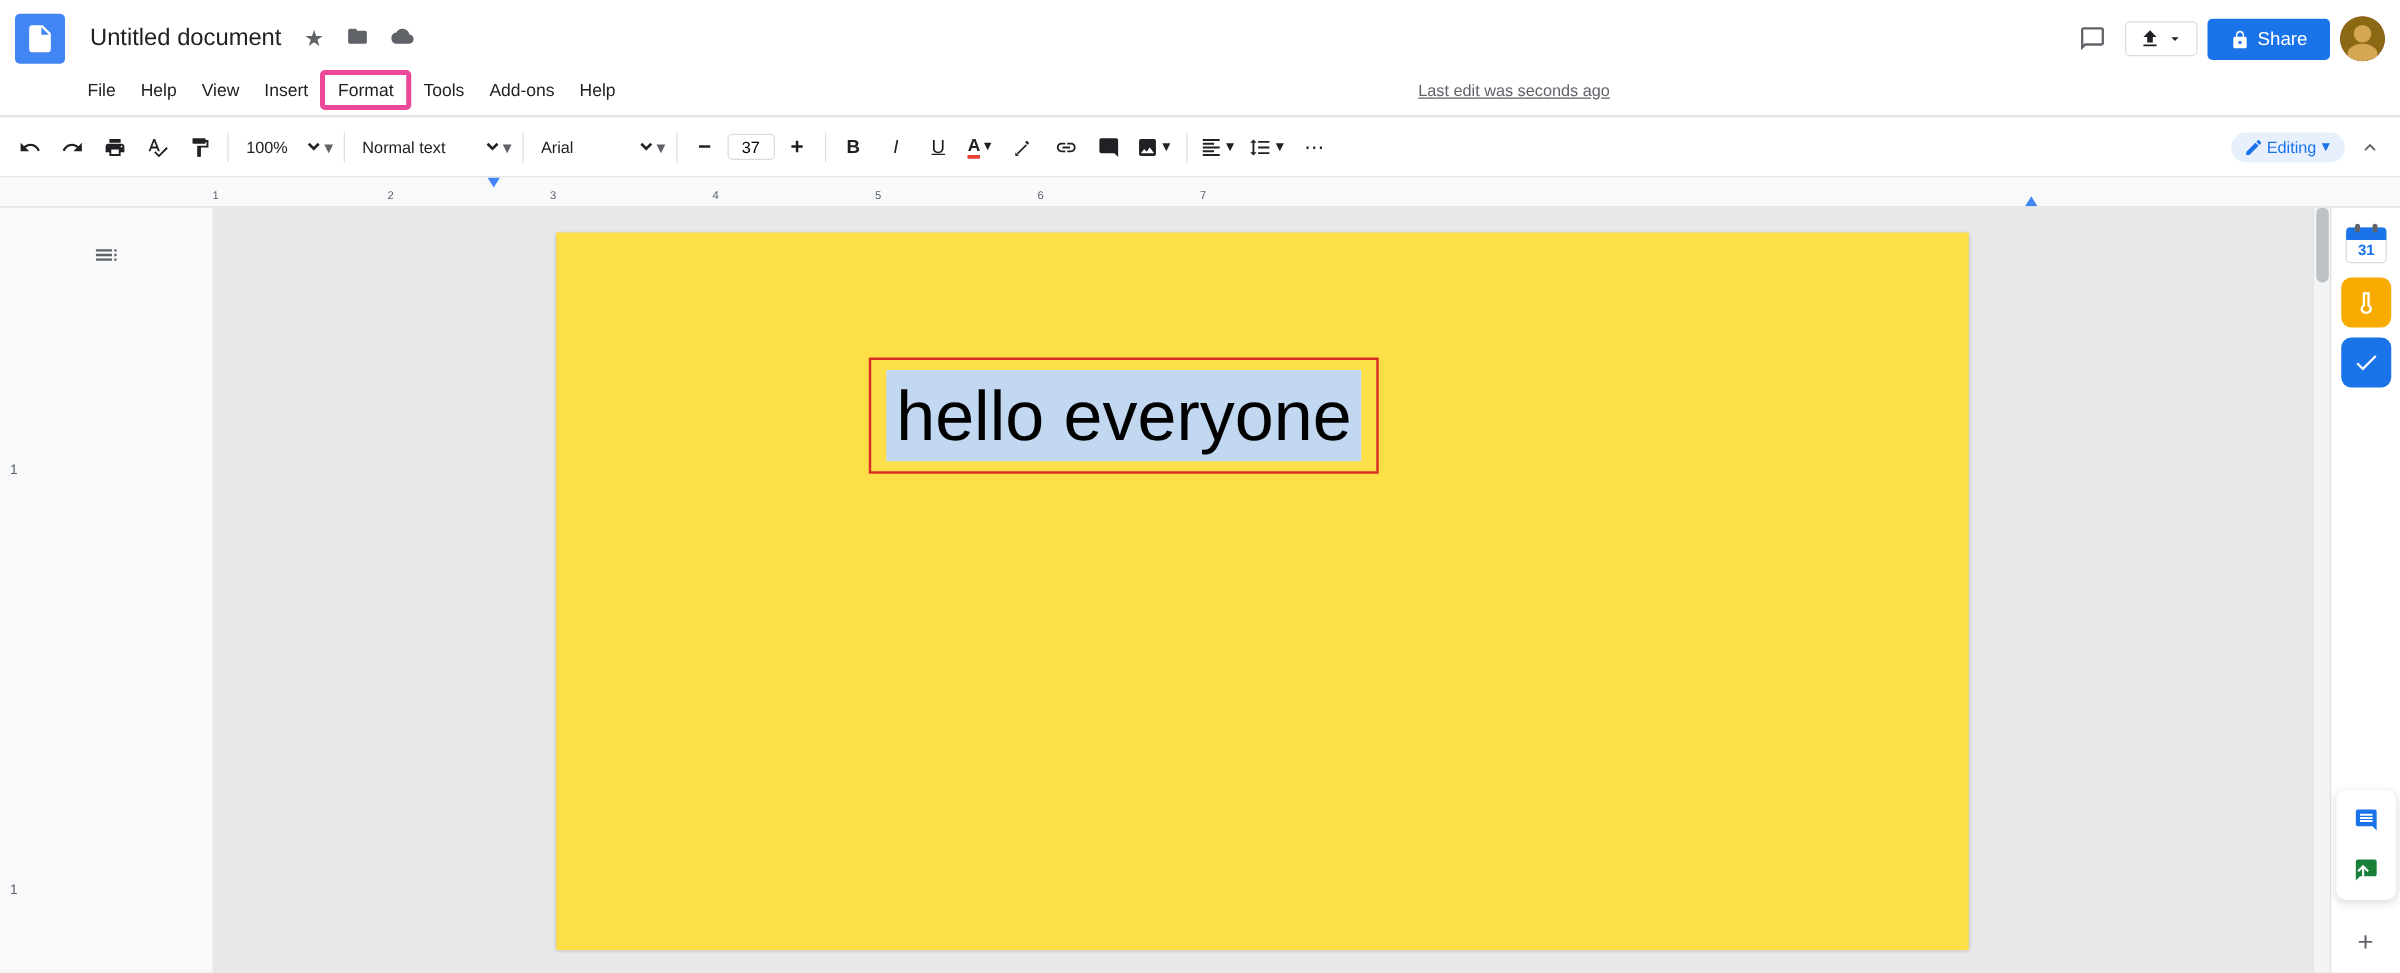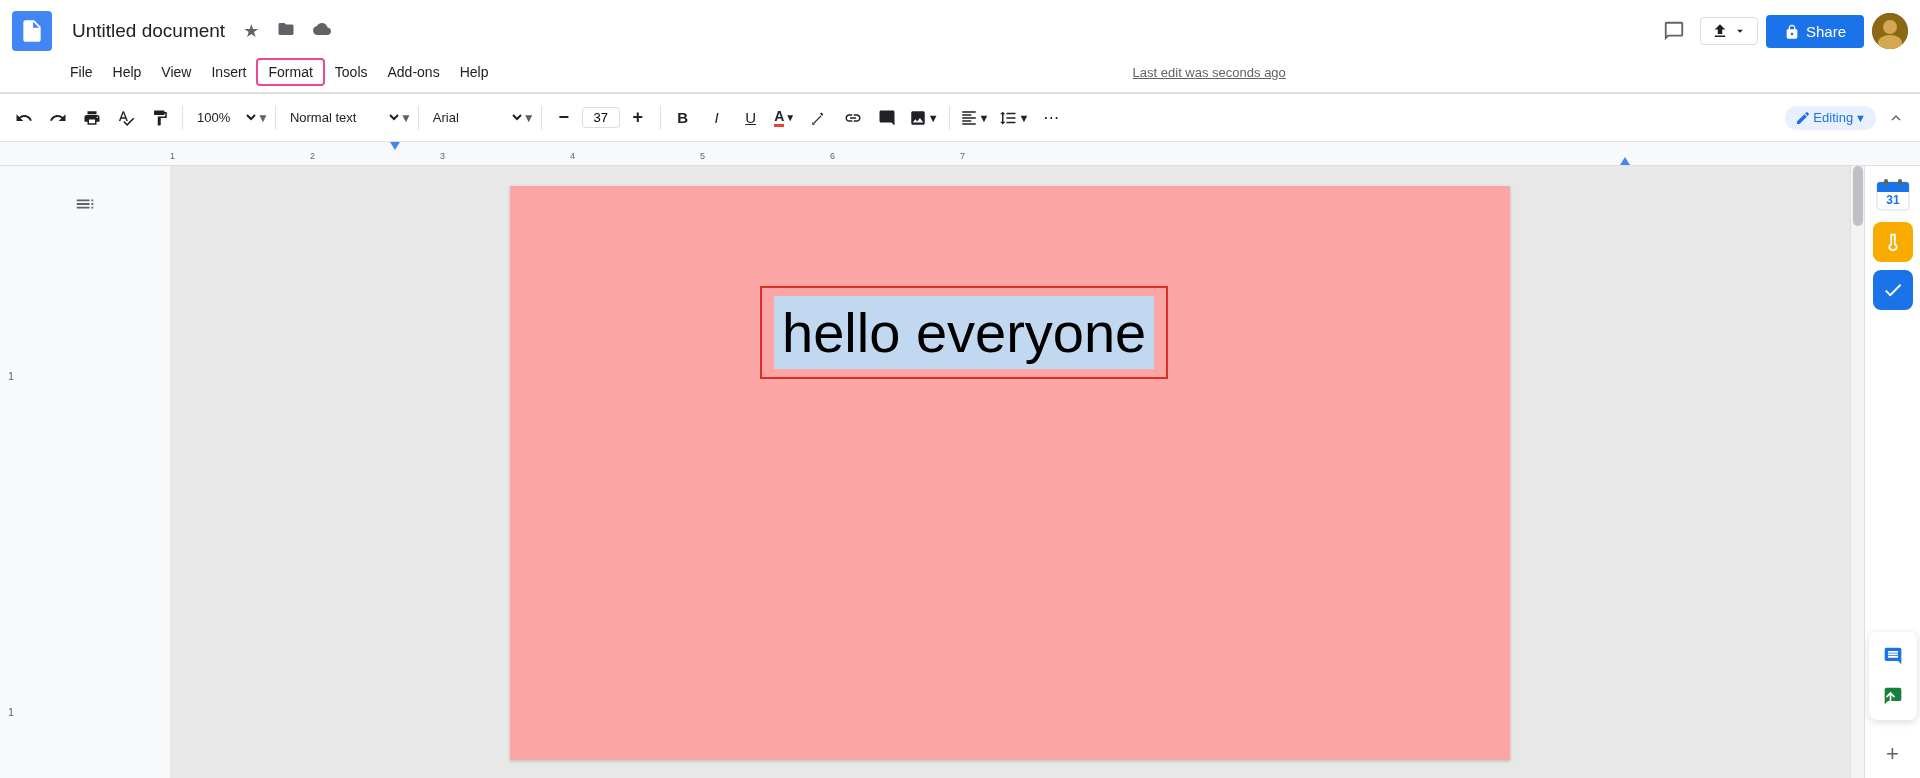--- a/index.html
+++ b/index.html
@@ -18,21 +18,21 @@
     #doc-icon svg { width: 26px; height: 26px; }
     .menu-item {
       padding: 4px 10px;
       font-size: 14px;
       color: #202124;
       cursor: pointer;
       border-radius: 4px;
       white-space: nowrap;
     }
     .menu-item.active {
-      border: 2px solid #ec4899;
+      border: 4px solid #ec4899;
       border-radius: 4px;
       color: #202124;
     }
     #last-edit {
       flex: 1;
       text-align: center;
       font-size: 13px;
       color: #5f6368;
       text-decoration: underline;
     }
@@ -535,21 +535,21 @@
 
     <div style="position:absolute; left:8px; top:200px;">
       <span style="font-size:11px; color:#5f6368;">1</span>
     </div>
     <div style="position:absolute; left:8px; bottom:60px;">
       <span style="font-size:11px; color:#5f6368;">1</span>
     </div>
   </div>
 
   <div id="doc-canvas-wrap" style="flex:1; overflow:auto; display:flex; justify-content:center; padding:20px 0; background:#e8e8e8;">
-    <div id="doc-page" style="background:#fca5a5; width:1000px; min-height:560px; box-shadow:0 1px 3px rgba(0,0,0,0.2); position:relative; padding:60px 80px;">
+    <div id="doc-page" style="background:#fde047; width:1130px; min-height:560px; box-shadow:0 1px 3px rgba(0,0,0,0.2); position:relative; padding:60px 80px;">
 
       <div style="position:absolute; top:100px; left:250px; border:2px solid #d93025; padding:8px 12px;">
         <div style="font-size:56px; font-family:Arial, sans-serif; background:#c2d7f0; color:#000; display:inline-block; padding:4px 8px; white-space:nowrap; cursor:text;">
           <span>hello everyone</span>
         </div>
       </div>
     </div>
   </div>
 
   <div style="width:14px; background:#f1f3f4; position:relative; border-left:1px solid #e0e0e0;">

